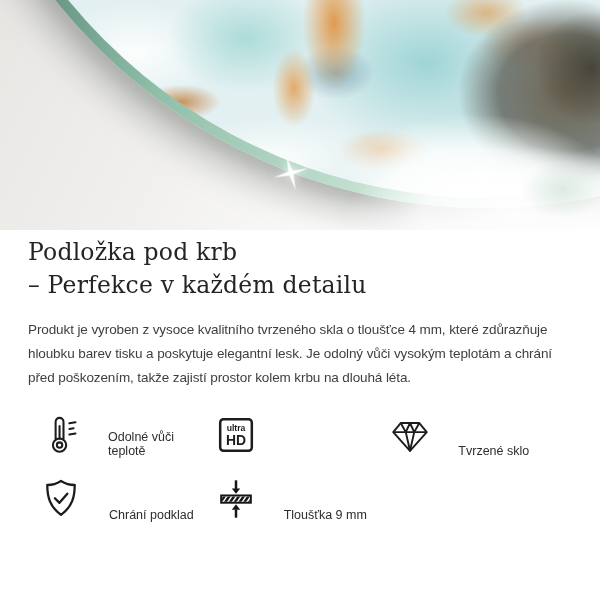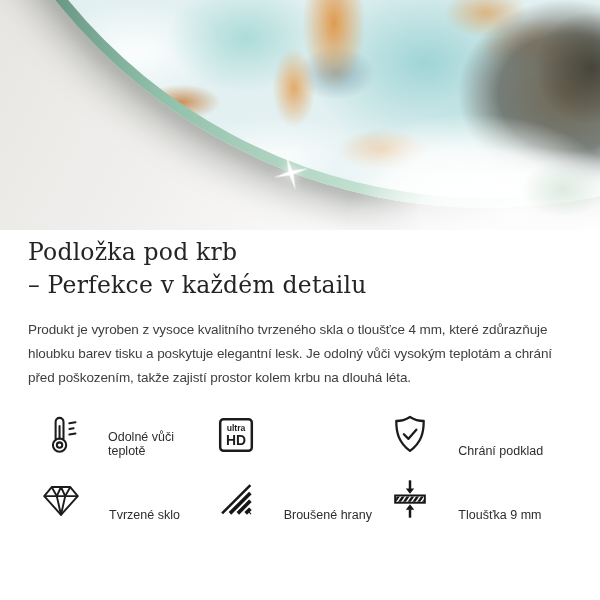--- a/index.html
+++ b/index.html
@@ -114,52 +114,40 @@
     <div class="feature">
       <svg viewBox="0 0 48 48">
         <rect x="7.5" y="7.5" width="33" height="33" rx="3.5" fill="none" stroke="#1c1c1c" stroke-width="2.6"></rect>
         <text x="24" y="19.5" font-size="9" font-weight="600" text-anchor="middle" fill="#1c1c1c" font-family="Liberation Sans, sans-serif">ultra</text>
         <text x="24" y="34" font-size="14.5" font-weight="800" text-anchor="middle" fill="#1c1c1c" font-family="Liberation Sans, sans-serif">HD</text>
       </svg>
     </div>
 
     <div class="feature">
       <svg viewBox="0 0 48 48">
-        <g fill="none" stroke="#1c1c1c" stroke-width="2.4" stroke-linecap="round" stroke-linejoin="round">
-          <path d="M24 5.2 C28.6 8.1 33.4 9.4 38.3 9.4 C38.3 21.5 36 31.6 24 40.6 C12 31.6 9.7 21.5 9.7 9.4 C14.6 9.4 19.4 8.1 24 5.2 Z"></path>
-          <path d="M17.6 23.2 L22.4 28 L30.6 18.4"></path>
-        </g>
-      </svg>
-      <div class="feature-label">Chrání podklad</div>
-    </div>
-
-    <div class="feature">
-      <svg viewBox="0 0 48 48">
         <g fill="none" stroke="#1c1c1c" stroke-width="2" stroke-linejoin="round">
           <path d="M14.3 11.5 L33.7 11.5 L41.5 21 L24 40.5 L6.5 21 Z"></path>
           <path d="M6.5 21 L41.5 21"></path>
           <path d="M14.3 11.5 L19.6 21 L24 11.5 L28.4 21 L33.7 11.5"></path>
           <path d="M19.6 21 L24 40.5 L28.4 21"></path>
         </g>
       </svg>
       <div class="feature-label">Tvrzené sklo</div>
     </div>
 
     <div class="feature">
       <svg viewBox="0 0 48 48">
-        <g stroke="#161616" fill="none">
-          <line x1="9.5" y1="39" x2="39" y2="9.5" stroke-width="2.6"></line>
-          <line x1="17.7" y1="39" x2="39" y2="17.7" stroke-width="3.8"></line>
-          <line x1="25.9" y1="39" x2="39" y2="25.9" stroke-width="3.8"></line>
-          <line x1="34.1" y1="39" x2="39" y2="34.1" stroke-width="3.8"></line>
-          <line x1="38.3" y1="39" x2="39" y2="38.3" stroke-width="3.2"></line>
+        <g fill="none" stroke="#1c1c1c" stroke-width="2.4" stroke-linecap="round" stroke-linejoin="round">
+          <path d="M24 5.2 C28.6 8.1 33.4 9.4 38.3 9.4 C38.3 21.5 36 31.6 24 40.6 C12 31.6 9.7 21.5 9.7 9.4 C14.6 9.4 19.4 8.1 24 5.2 Z"></path>
+          <path d="M17.6 23.2 L22.4 28 L30.6 18.4"></path>
         </g>
       </svg>
-      <div class="feature-label">Broušené hrany</div>
+      <div class="feature-label">Chrání podklad</div>
     </div>
+
 
     <div class="feature">
       <svg viewBox="0 0 48 48">
         <defs>
           <clipPath id="thick-clip">
               <rect x="9.5" y="21.3" width="29" height="5.6"></rect>
             </clipPath>
         </defs>
         <g stroke="#161616" fill="#161616">
           <line x1="24" y1="4.5" x2="24" y2="13.5" stroke-width="2.6"></line>

